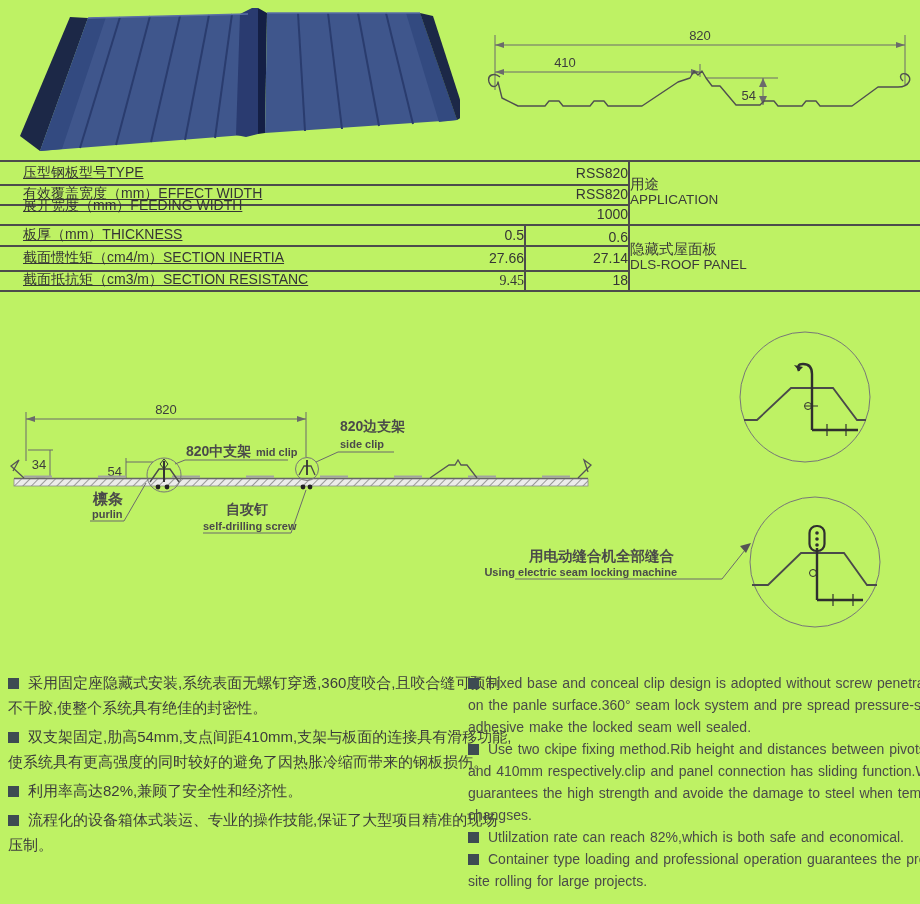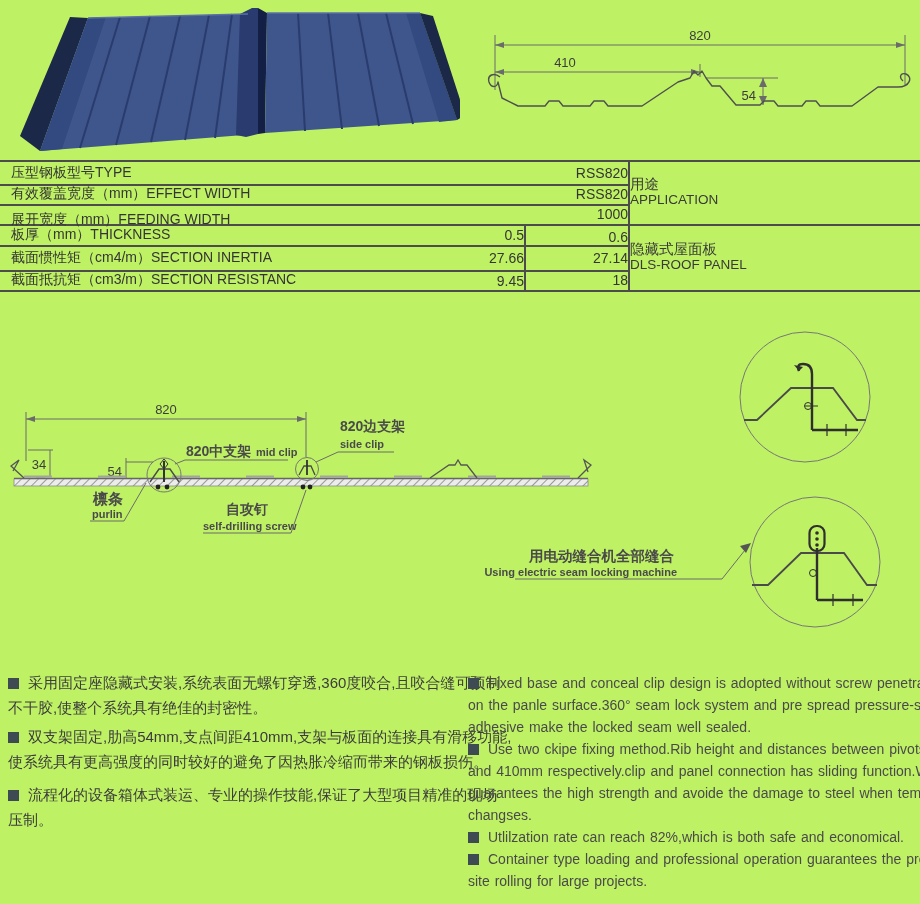--- a/index.html
+++ b/index.html
@@ -4,21 +4,21 @@
 <style>
   html,body{margin:0;padding:0;}
   body{width:920px;height:904px;overflow:hidden;background:#fdfdfb;
        font-family:"Liberation Sans","DejaVu Sans",sans-serif;color:#3a3a3a;}
   .sheet{position:relative;width:920px;height:904px;overflow:hidden;background:#bef264;}
   .abs{position:absolute;}
   
   .hline{position:absolute;height:2px;background:#4c4c4c;}
   .vline{position:absolute;width:2px;background:#4c4c4c;}
   .cell{position:absolute;display:flex;align-items:center;font-size:14px;color:#353535;}
-  .cell.lab{justify-content:flex-start;padding-left:11px;}
+  .cell.lab{justify-content:flex-start;padding-left:23px;text-decoration:underline;}
   .cell.val{justify-content:flex-end;padding-right:7px;}
   .rcol{position:absolute;display:flex;flex-direction:column;justify-content:center;
         align-items:flex-start;padding-right:9px;line-height:16px;text-align:right;}
   .rcol .cn{font-size:14.5px;}
   .rcol .en{font-size:13.5px;}
   
   .feat{position:absolute;white-space:nowrap;}
   .feat .fline{position:relative;}
   .feat-cn .fline{height:25px;line-height:25px;font-size:15px;color:#3c3c3c;}
   .feat-en .fline{height:22px;line-height:22px;font-size:14px;color:#4a4a4a;word-spacing:1px;}
@@ -96,33 +96,33 @@
     <div class="hline" style="left:0;top:44px;width:628px;"></div>
     <div class="hline" style="left:0;top:64px;width:920px;"></div>
     <div class="hline" style="left:0;top:85px;width:628px;"></div>
     <div class="hline" style="left:0;top:110px;width:628px;"></div>
     <div class="hline" style="left:0;top:130px;width:920px;"></div>
     <div class="vline" style="left:524px;top:64px;height:66px;"></div>
     <div class="vline" style="left:628px;top:0;height:130px;"></div>
 
     <div class="cell lab" style="left:0;top:2px;width:415px;height:22px;">压型钢板型号TYPE</div>
     <div class="cell lab" style="left:0;top:24px;width:415px;height:20px;text-align:center;">有效覆盖宽度（mm）EFFECT WIDTH</div>
-    <div class="cell lab" style="left:0;top:50px;width:415px;height:20px;">展开宽度（mm）FEEDING WIDTH</div>
+    <div class="cell lab" style="left:0;top:36px;width:415px;height:20px;">展开宽度（mm）FEEDING WIDTH</div>
     <div class="cell lab" style="left:0;top:65px;width:415px;height:20px;">板厚（mm）THICKNESS</div>
     <div class="cell lab" style="left:0;top:85px;width:415px;height:25px;">截面惯性矩（cm4/m）SECTION INERTIA</div>
     <div class="cell lab" style="left:0;top:110px;width:415px;height:20px;">截面抵抗矩（cm3/m）SECTION RESISTANC</div>
 
     <div class="cell val" style="left:421px;top:2px;width:207px;height:22px;">RSS820</div>
     <div class="cell val" style="left:421px;top:24px;width:207px;height:20px;">RSS820</div>
     <div class="cell val" style="left:421px;top:44px;width:207px;height:20px;">1000</div>
     <div class="cell val" style="left:421px;top:65px;width:103px;height:20px;">0.5</div>
     <div class="cell val" style="left:524px;top:65px;width:104px;height:24px;">0.6</div>
     <div class="cell val" style="left:421px;top:85px;width:103px;height:25px;">27.66</div>
     <div class="cell val" style="left:524px;top:85px;width:104px;height:25px;">27.14</div>
-    <div class="cell val" style="left:421px;top:110px;width:103px;height:21px;">9.45</div>
+    <div class="cell val" style="left:421px;top:110px;width:103px;height:21px;font-family:Liberation Serif, serif;">9.45</div>
     <div class="cell val" style="left:524px;top:110px;width:104px;height:20px;">18</div>
 
     <div class="rcol" style="left:630px;top:0;width:288px;height:64px;">
       <span class="cn">用途</span>
       <span class="en">APPLICATION</span>
     </div>
     <div class="rcol" style="left:630px;top:64px;width:288px;height:66px;">
       <span class="cn">隐藏式屋面板</span>
       <span class="en">DLS-ROOF PANEL</span>
     </div>
@@ -223,20 +223,21 @@
     <polygon points="751,213 740,216 746,223" fill="#555"></polygon>
   </svg>
 
   <div class="feat feat-cn abs" style="left:8px;top:670px;width:452px;">
     <div class="fline"><span class="bullet"></span><span>采用固定座隐藏式安装,系统表面无螺钉穿透,360度咬合,且咬合缝可预制</span></div>
     <div class="fline"><span>不干胶,使整个系统具有绝佳的封密性。</span></div>
     <div class="gap"></div>
     <div class="fline"><span class="bullet"></span><span>双支架固定,肋高54mm,支点间距410mm,支架与板面的连接具有滑移功能,</span></div>
     <div class="fline"><span>使系统具有更高强度的同时较好的避免了因热胀冷缩而带来的钢板损伤。</span></div>
     <div class="gap"></div>
+    <div class="fline"><span class="bullet"></span><span>利用率高达82%,兼顾了安全性和经济性。</span></div>
     <div class="gap"></div>
     <div class="fline"><span class="bullet"></span><span>流程化的设备箱体式装运、专业的操作技能,保证了大型项目精准的现场</span></div>
     <div class="fline"><span>压制。</span></div>
   </div>
 
   <div class="feat feat-en abs" style="left:468px;top:672px;width:470px;">
     <div class="fline"><span class="bullet"></span><span>Fixed base and conceal clip design is adopted without screw penetration</span></div>
     <div class="fline"><span>on the panle surface.360°  seam lock system and pre spread pressure-sensitive</span></div>
     <div class="fline"><span>adhesive make the locked seam well sealed.</span></div>
     <div class="fline"><span class="bullet"></span><span>Use two ckipe fixing method.Rib height and distances between pivots 54mm</span></div>

